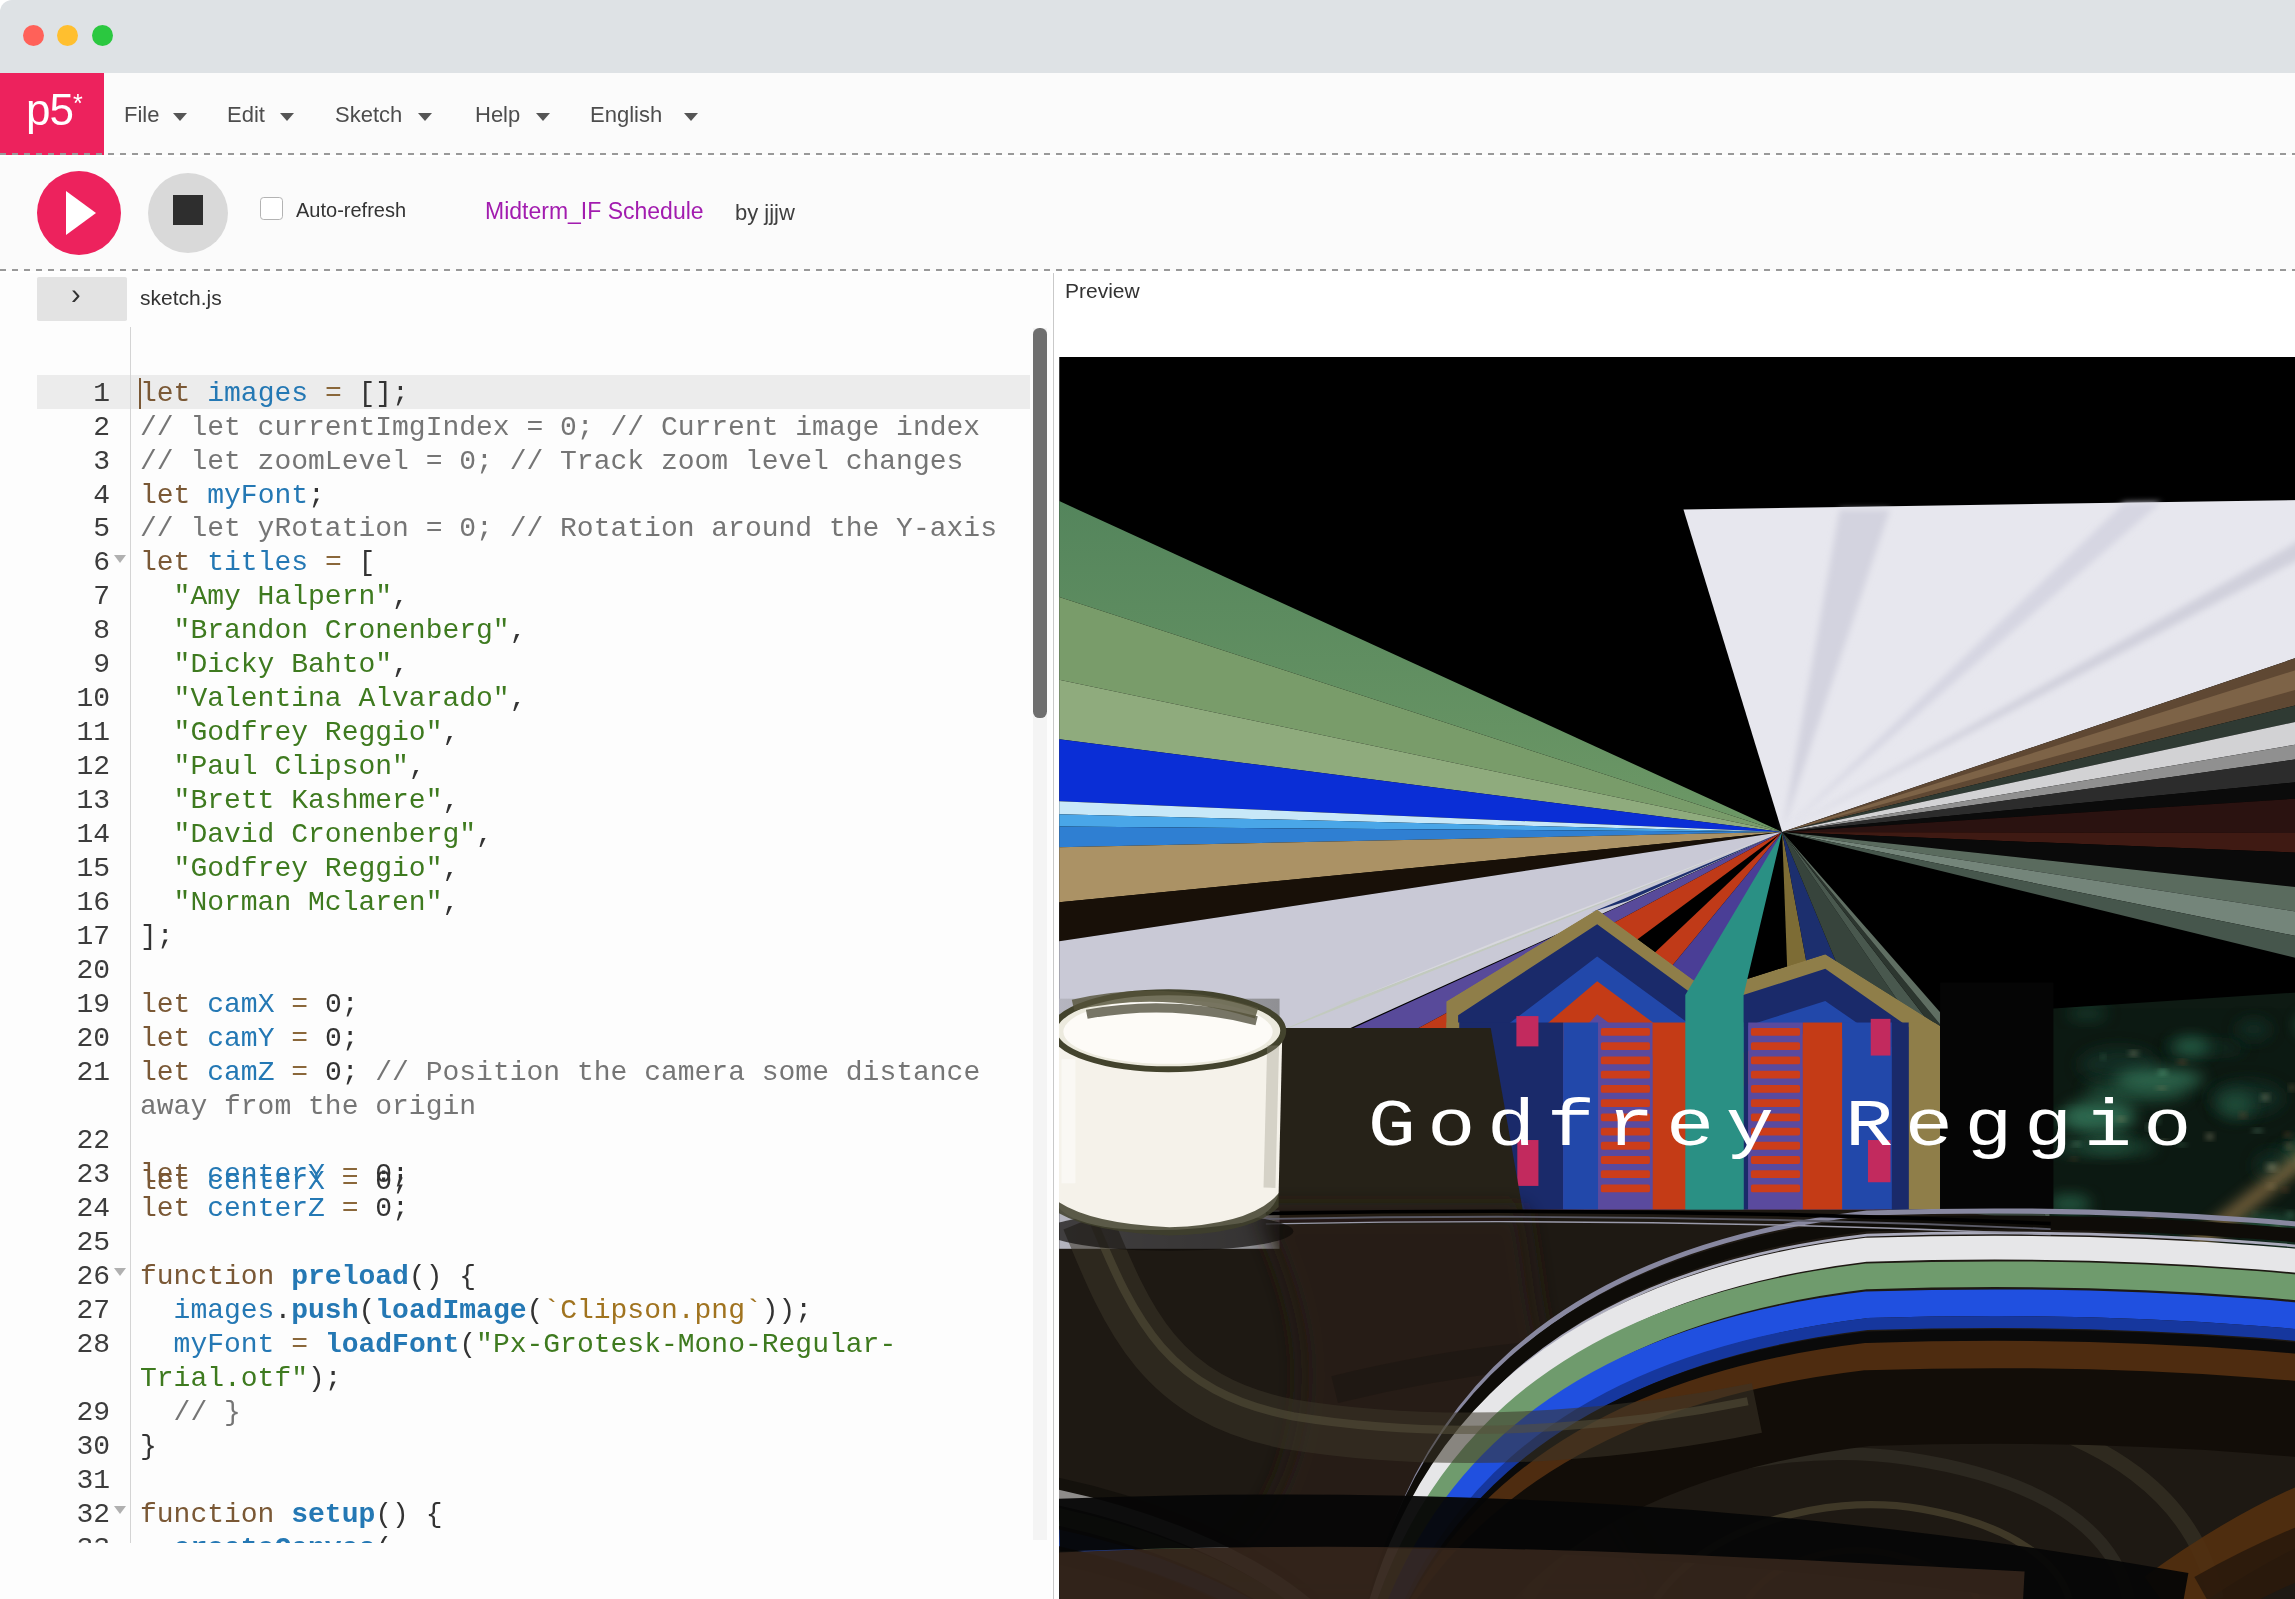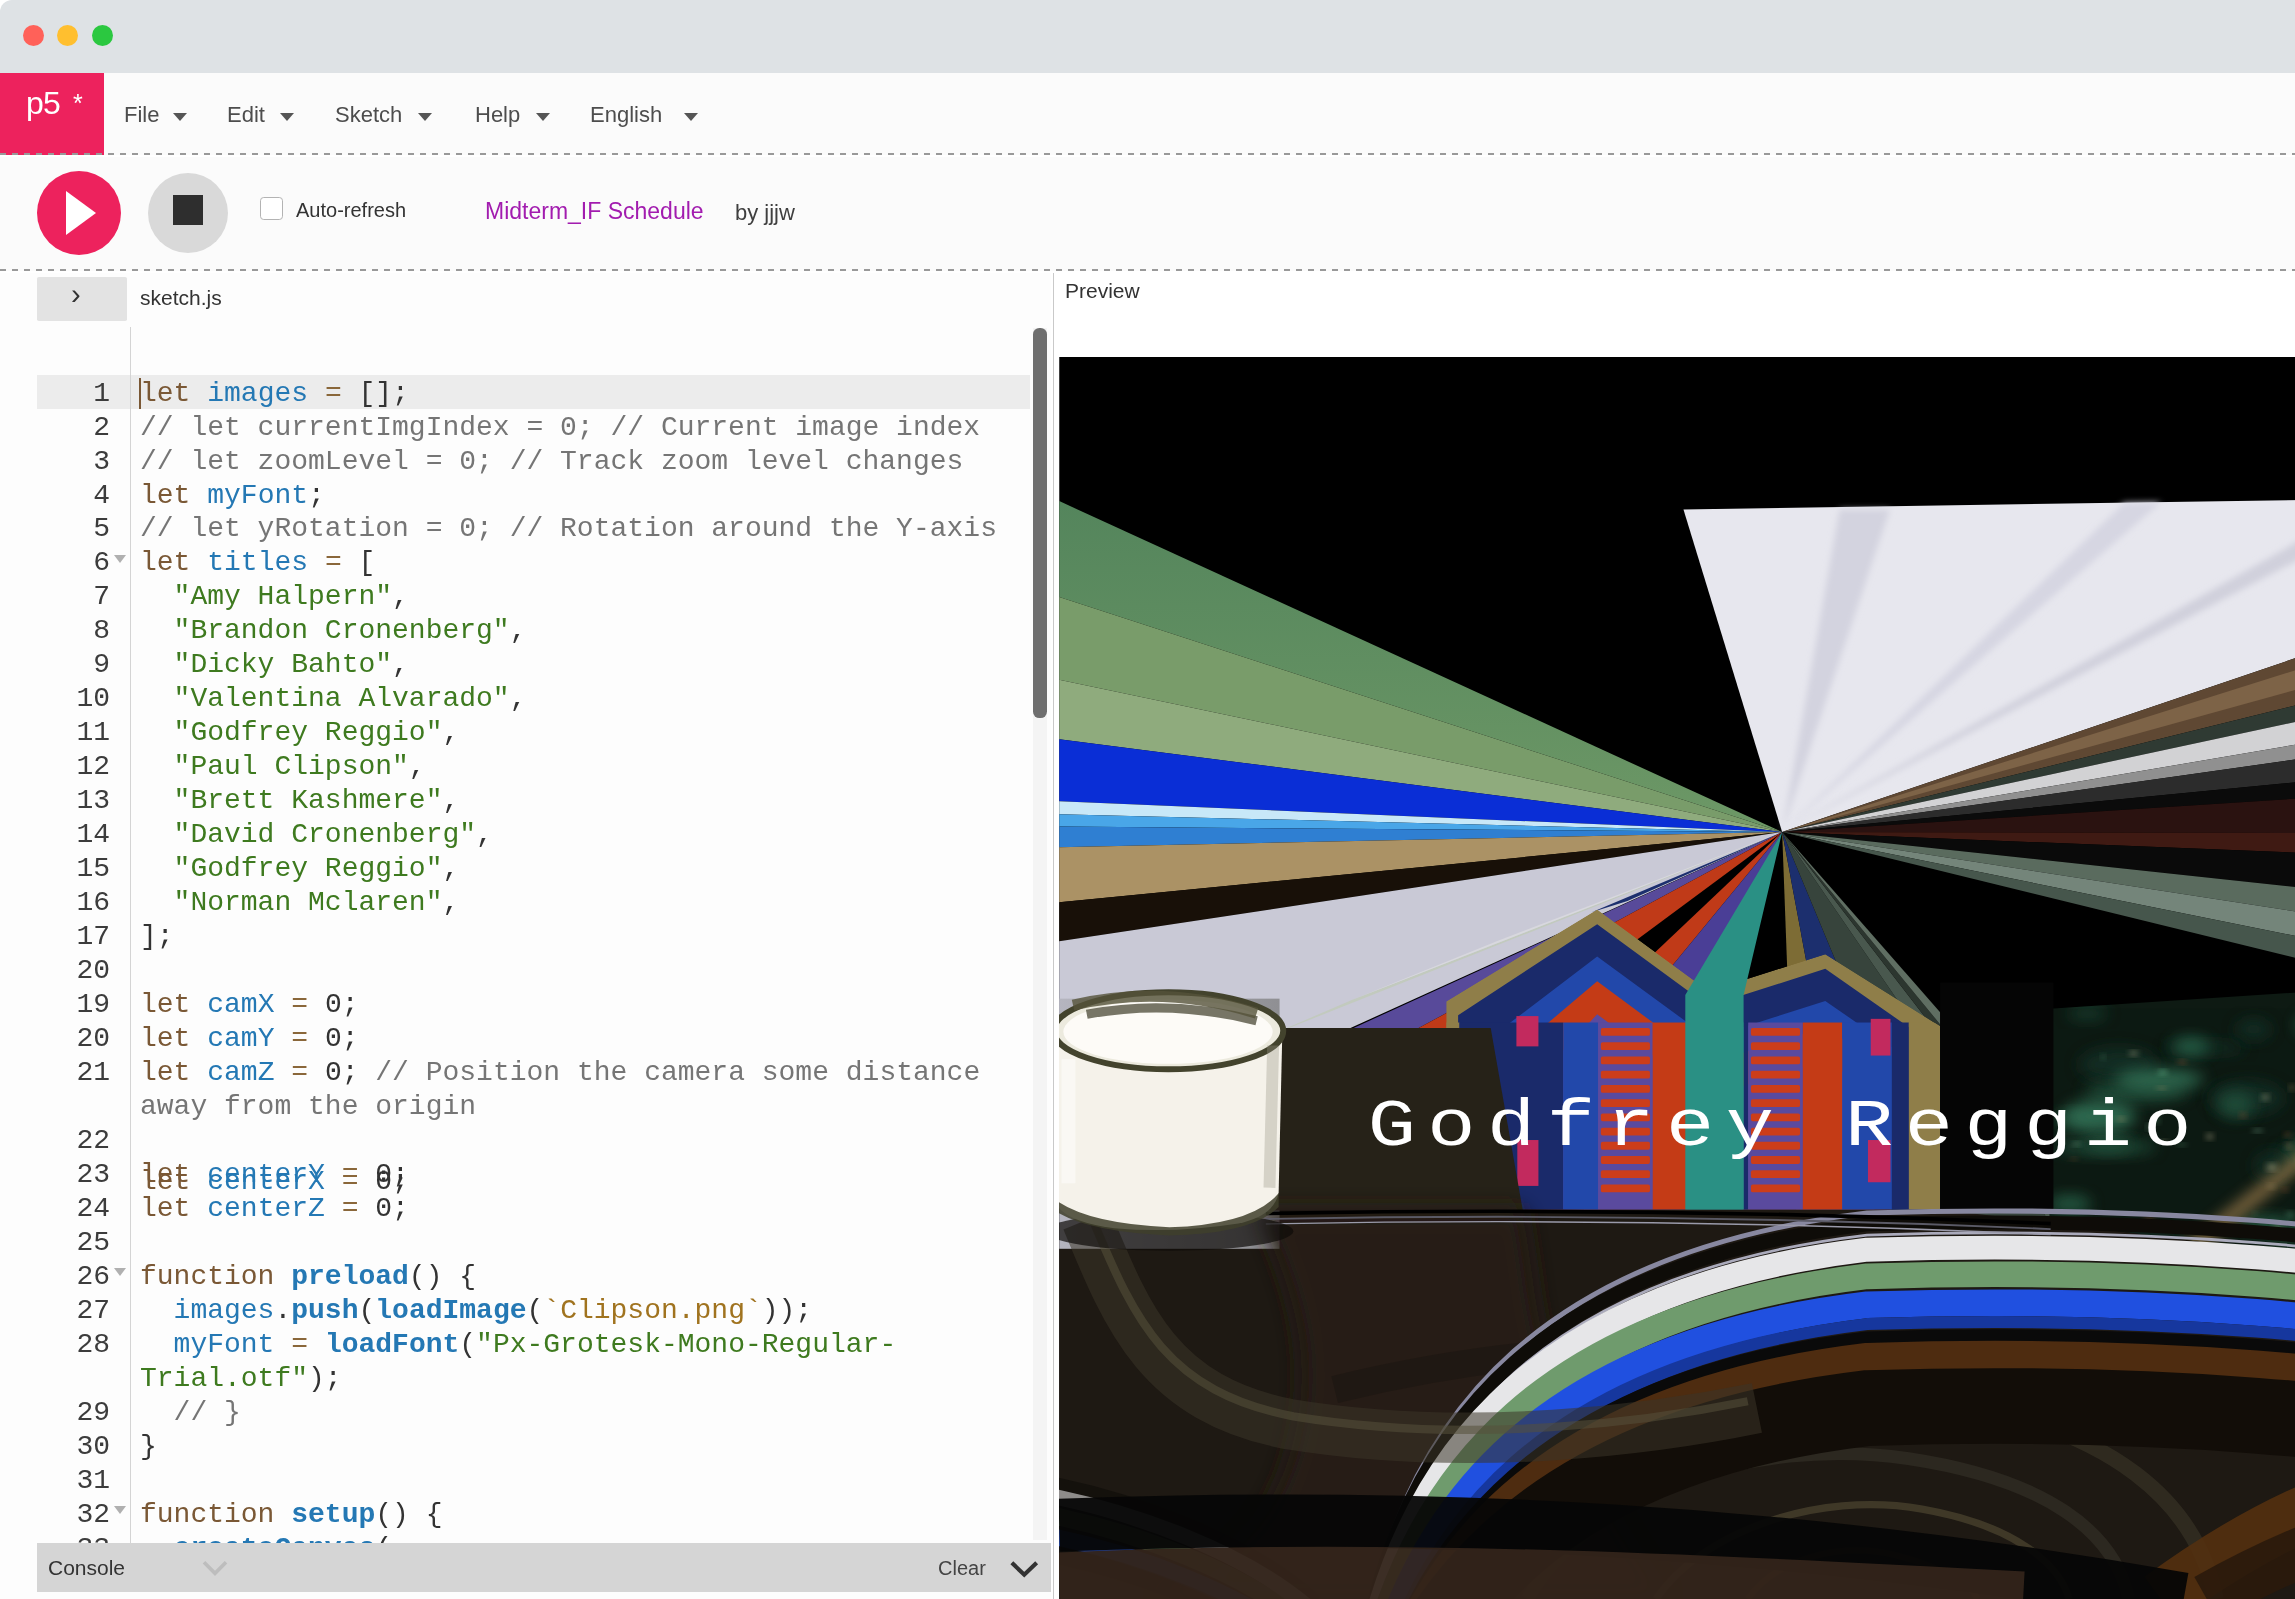--- a/index.html
+++ b/index.html
@@ -7,21 +7,21 @@
   .abs { position:absolute; }
   #page { position:relative; width:2503px; height:1599px; background:#fff; }
 
   
   #titlebar { left:0; top:0; width:2503px; height:73px; background:#dee2e5; border-radius:12px 12px 0 0; }
   .light { width:21px; height:21px; border-radius:50%; top:25px; }
 
   
   #menubar { left:0; top:73px; width:2503px; height:82px; background:#fbfbfb; }
   #logo { left:0; top:0; width:104px; height:82px; background:#ed225d; color:#fff; }
-  #logo span.p5 { position:absolute; left:26px; top:12px; font-size:32px; letter-spacing:-0.9px; }
+  #logo span.p5 { position:absolute; left:26px; top:12px; font-size:44px; letter-spacing:-0.9px; }
   #logo span.star { position:absolute; left:73px; top:15.6px; font-size:25px; }
   .menuitem { top:28.5px; font-size:22px; color:#4d4d4d; }
   .dtri { width:0; height:0; border-left:7.8px solid transparent; border-right:7.8px solid transparent; border-top:8.7px solid #555; top:40px; }
   .dash-h { height:1.8px; background:repeating-linear-gradient(90deg,#999 0 6px,transparent 6px 12px); }
 
   
   #toolbar { left:0; top:157px; width:2503px; height:114px; background:#fbfbfb; }
   #playbtn { left:37px; top:13.8px; width:84px; height:84px; border-radius:50%; background:#ed225d; }
   #playtri { left:66px; top:34px; width:0; height:0; border-top:22px solid transparent; border-bottom:22px solid transparent; border-left:30px solid #fff; }
   #stopbtn { left:148px; top:15.6px; width:80px; height:80px; border-radius:50%; background:#d9d9d9; }
@@ -177,30 +177,20 @@
 <div class="ln" style="top:1137px">31</div>
 <div class="ln" style="top:1171px">32</div>
 <div class="fold" style="top:1179px"></div>
 <div class="cl" style="top:1171px"><span class="kw">function</span> <span class="fn">setup</span>() {</div>
 <div class="ln" style="top:1205px">33</div>
 <div class="cl" style="top:1205px">  <span class="fn">createCanvas</span>(</div>
 </div>
       <div class="abs" id="cursor"></div>
       <div class="abs" id="codescroll"></div>
       <div class="abs" id="codethumb"></div>
-    </div>
-    <div class="abs" id="consolebar">
-      <div class="abs" id="consolelabel">Console</div>
-      <div class="abs" id="clearlabel">Clear</div>
-      <svg class="abs" style="left:973px;top:16.5px;" width="28.5" height="18.4" viewBox="0 0 62 40">
-          <path d="M4 6 L31 32 L58 6" fill="none" stroke="#333" stroke-width="9"></path>
-        </svg>
-      <svg class="abs" style="left:165px;top:16.5px;" width="26" height="16.5" viewBox="0 0 56 36">
-          <path d="M4 5 L28 29 L52 5" fill="none" stroke="#bdbdbd" stroke-width="8"></path>
-        </svg>
     </div>
   </div>
 
   <div class="abs" id="divider"></div>
 
   <div class="abs" id="preview">
     <div class="abs" id="previewlabel">Preview</div>
     <div class="abs" style="left:4.1px;top:84px;"><svg width="1444" height="1242" viewBox="0 0 3145 2706">
           <defs>
             <filter id="bl" x="-60%" y="-60%" width="220%" height="220%">

